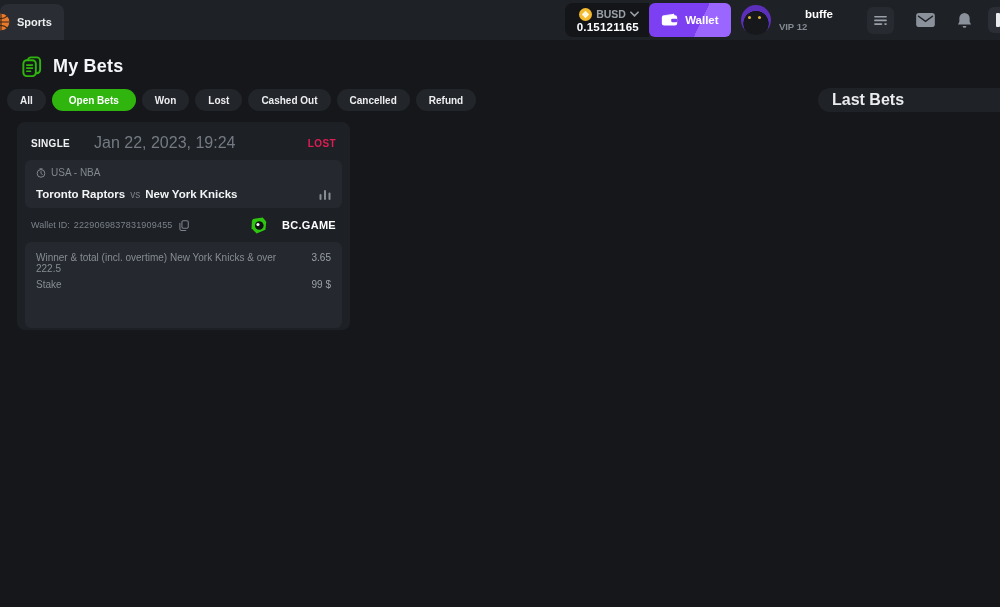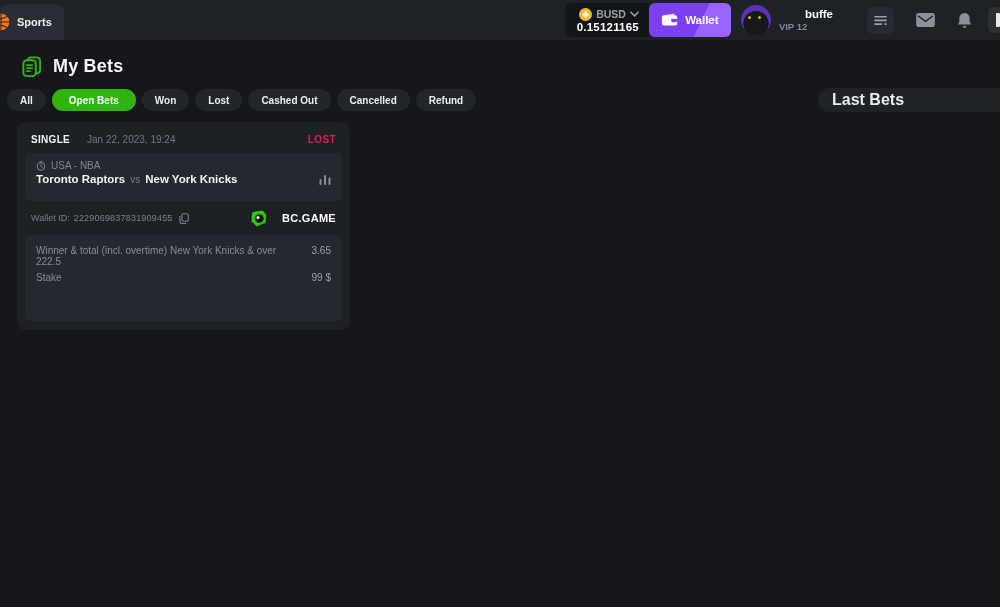--- a/index.html
+++ b/index.html
@@ -77,27 +77,27 @@
     padding:0 14px;cursor:pointer;
   }
   .lastbets span{font-size:16px;font-weight:bold;color:#e9ebed;}
   
   .bet-card{
     position:absolute;top:122px;left:17px;width:333px;height:208px;
     background:var(--card);border-radius:8px;padding:8px;
   }
   .card-head{display:flex;align-items:center;padding:4px 6px 8px 6px;}
   .card-head .btype{font-size:10px;font-weight:bold;color:#f0f2f4;letter-spacing:.3px;}
-  .card-head .bdate{font-size:10px;color:var(--dim);margin-left:17px;}
+  .card-head .bdate{font-size:16px;color:var(--dim);margin-left:24px;}
   .card-head .bstatus{margin-left:auto;font-size:10px;font-weight:bold;color:var(--status-lost);letter-spacing:.4px;}
   .panel{background:var(--panel);border-radius:6px;}
   .match-panel{height:48px;padding:7px 11px 0 11px;cursor:pointer;}
   .league-row{display:flex;align-items:center;gap:5px;}
   .league-row .lg{font-size:10px;color:#82888f;}
-  .teams-row{display:flex;align-items:center;margin-top:2px;}
+  .teams-row{display:flex;align-items:center;margin-top:10px;}
   .teams-row .team{font-size:11.5px;font-weight:bold;color:#f2f4f6;}
   .teams-row .vs{font-size:10px;color:#7c828a;margin:0 5px;}
   .teams-row .stats{margin-left:auto;display:flex;cursor:pointer;}
   .ticket-row{height:34px;display:flex;align-items:center;padding:0 6px;}
   .ticket-left{display:flex;align-items:center;gap:4px;}
   .ticket-left .tl{font-size:9px;color:#7b818a;}
   .ticket-left .tid{font-size:9px;color:#7b818a;letter-spacing:.2px;}
   .copy-ic{display:flex;cursor:pointer;margin-left:2px;}
   .brand{margin-left:auto;display:flex;align-items:center;gap:15px;}
   .brand .bname{font-size:11px;font-weight:bold;color:#ffffff;letter-spacing:.3px;}

